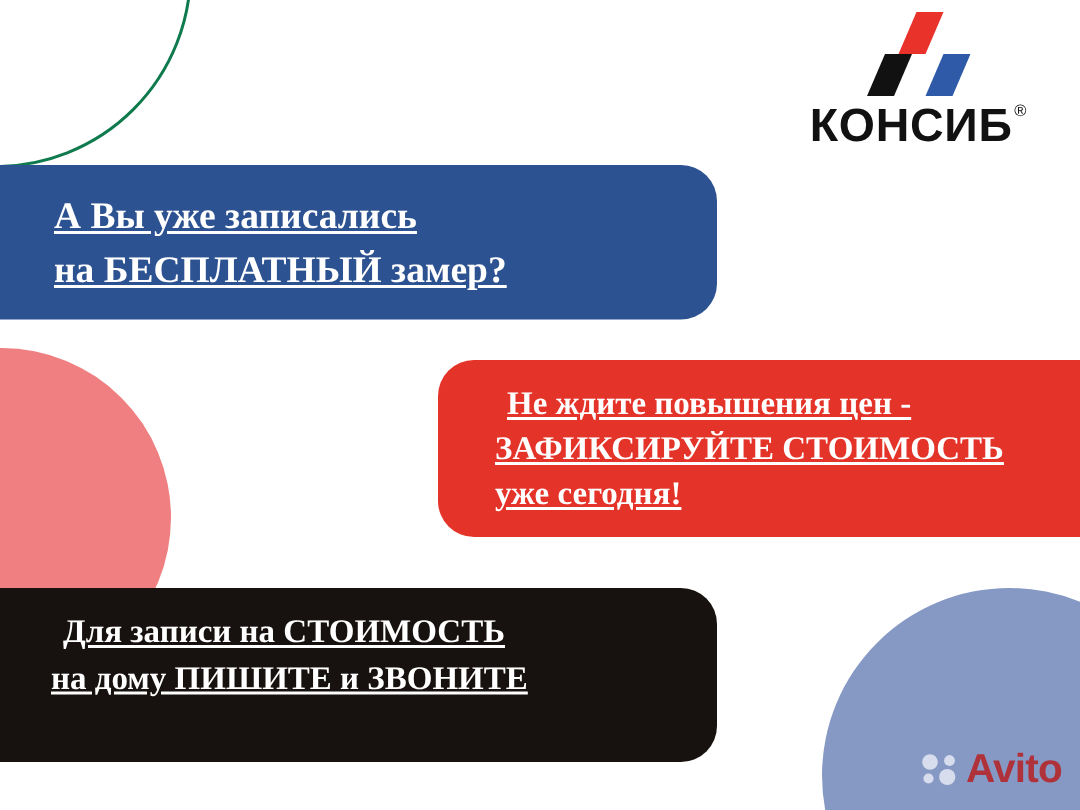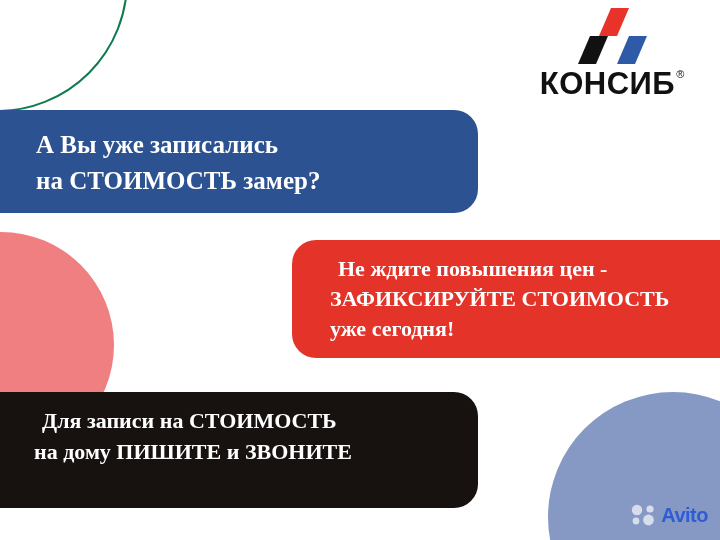--- a/index.html
+++ b/index.html
@@ -81,20 +81,21 @@
   
   .banner {
     position: absolute;
     box-sizing: border-box;
     color: #ffffff;
     font-weight: 700;
   }
   .banner p {
     margin: 0;
     white-space: nowrap;
+    text-decoration: underline;
   }
 
   #banner-blue {
     left: -30px;
     top: 110px;
     width: 508px;
     height: 103px;
     background: #2c5291;
     border-radius: 0 24px 24px 0;
     padding: 17px 0 0 66px;
@@ -134,23 +135,23 @@
     right: 12px;
     bottom: 14px;
     display: flex;
     align-items: center;
     opacity: 0.82;
   }
   #avito-dots { display: block; margin-right: 4px; }
   #avito-text {
     font-family: "Liberation Sans", "DejaVu Sans", sans-serif;
     font-weight: 700;
-    font-size: 20px;
+    font-size: 27px;
     line-height: 1;
-    color: #1d4ed8;
+    color: #b91c1c;
     letter-spacing: -0.5px;
   }
 </style>
 </head>
 <body>
 
 <div id="poster">
 
   <div class="shape" id="green-ring"></div>
   <div class="shape" id="salmon-circle"></div>
@@ -163,21 +164,21 @@
       <polygon points="52,28 70,28 58,56 40,56" fill="#2f5aa8"></polygon>
     </svg>
     <div id="logo-wordmark-row">
       <span id="logo-wordmark">КОНСИБ</span>
       <span id="logo-registered">®</span>
     </div>
   </div>
 
   <div class="banner" id="banner-blue">
     <p class="line-1">А Вы уже записались</p>
-    <p class="line-2">на СТОИМОСТЬ замер?</p>
+    <p class="line-2">на БЕСПЛАТНЫЙ замер?</p>
   </div>
 
   <div class="banner" id="banner-red">
     <p class="line-1">Не ждите повышения цен -</p>
     <p class="line-2">ЗАФИКСИРУЙТЕ СТОИМОСТЬ</p>
     <p class="line-3">уже сегодня!</p>
   </div>
 
   <div class="banner" id="banner-black">
     <p class="line-1">Для записи на СТОИМОСТЬ</p>

